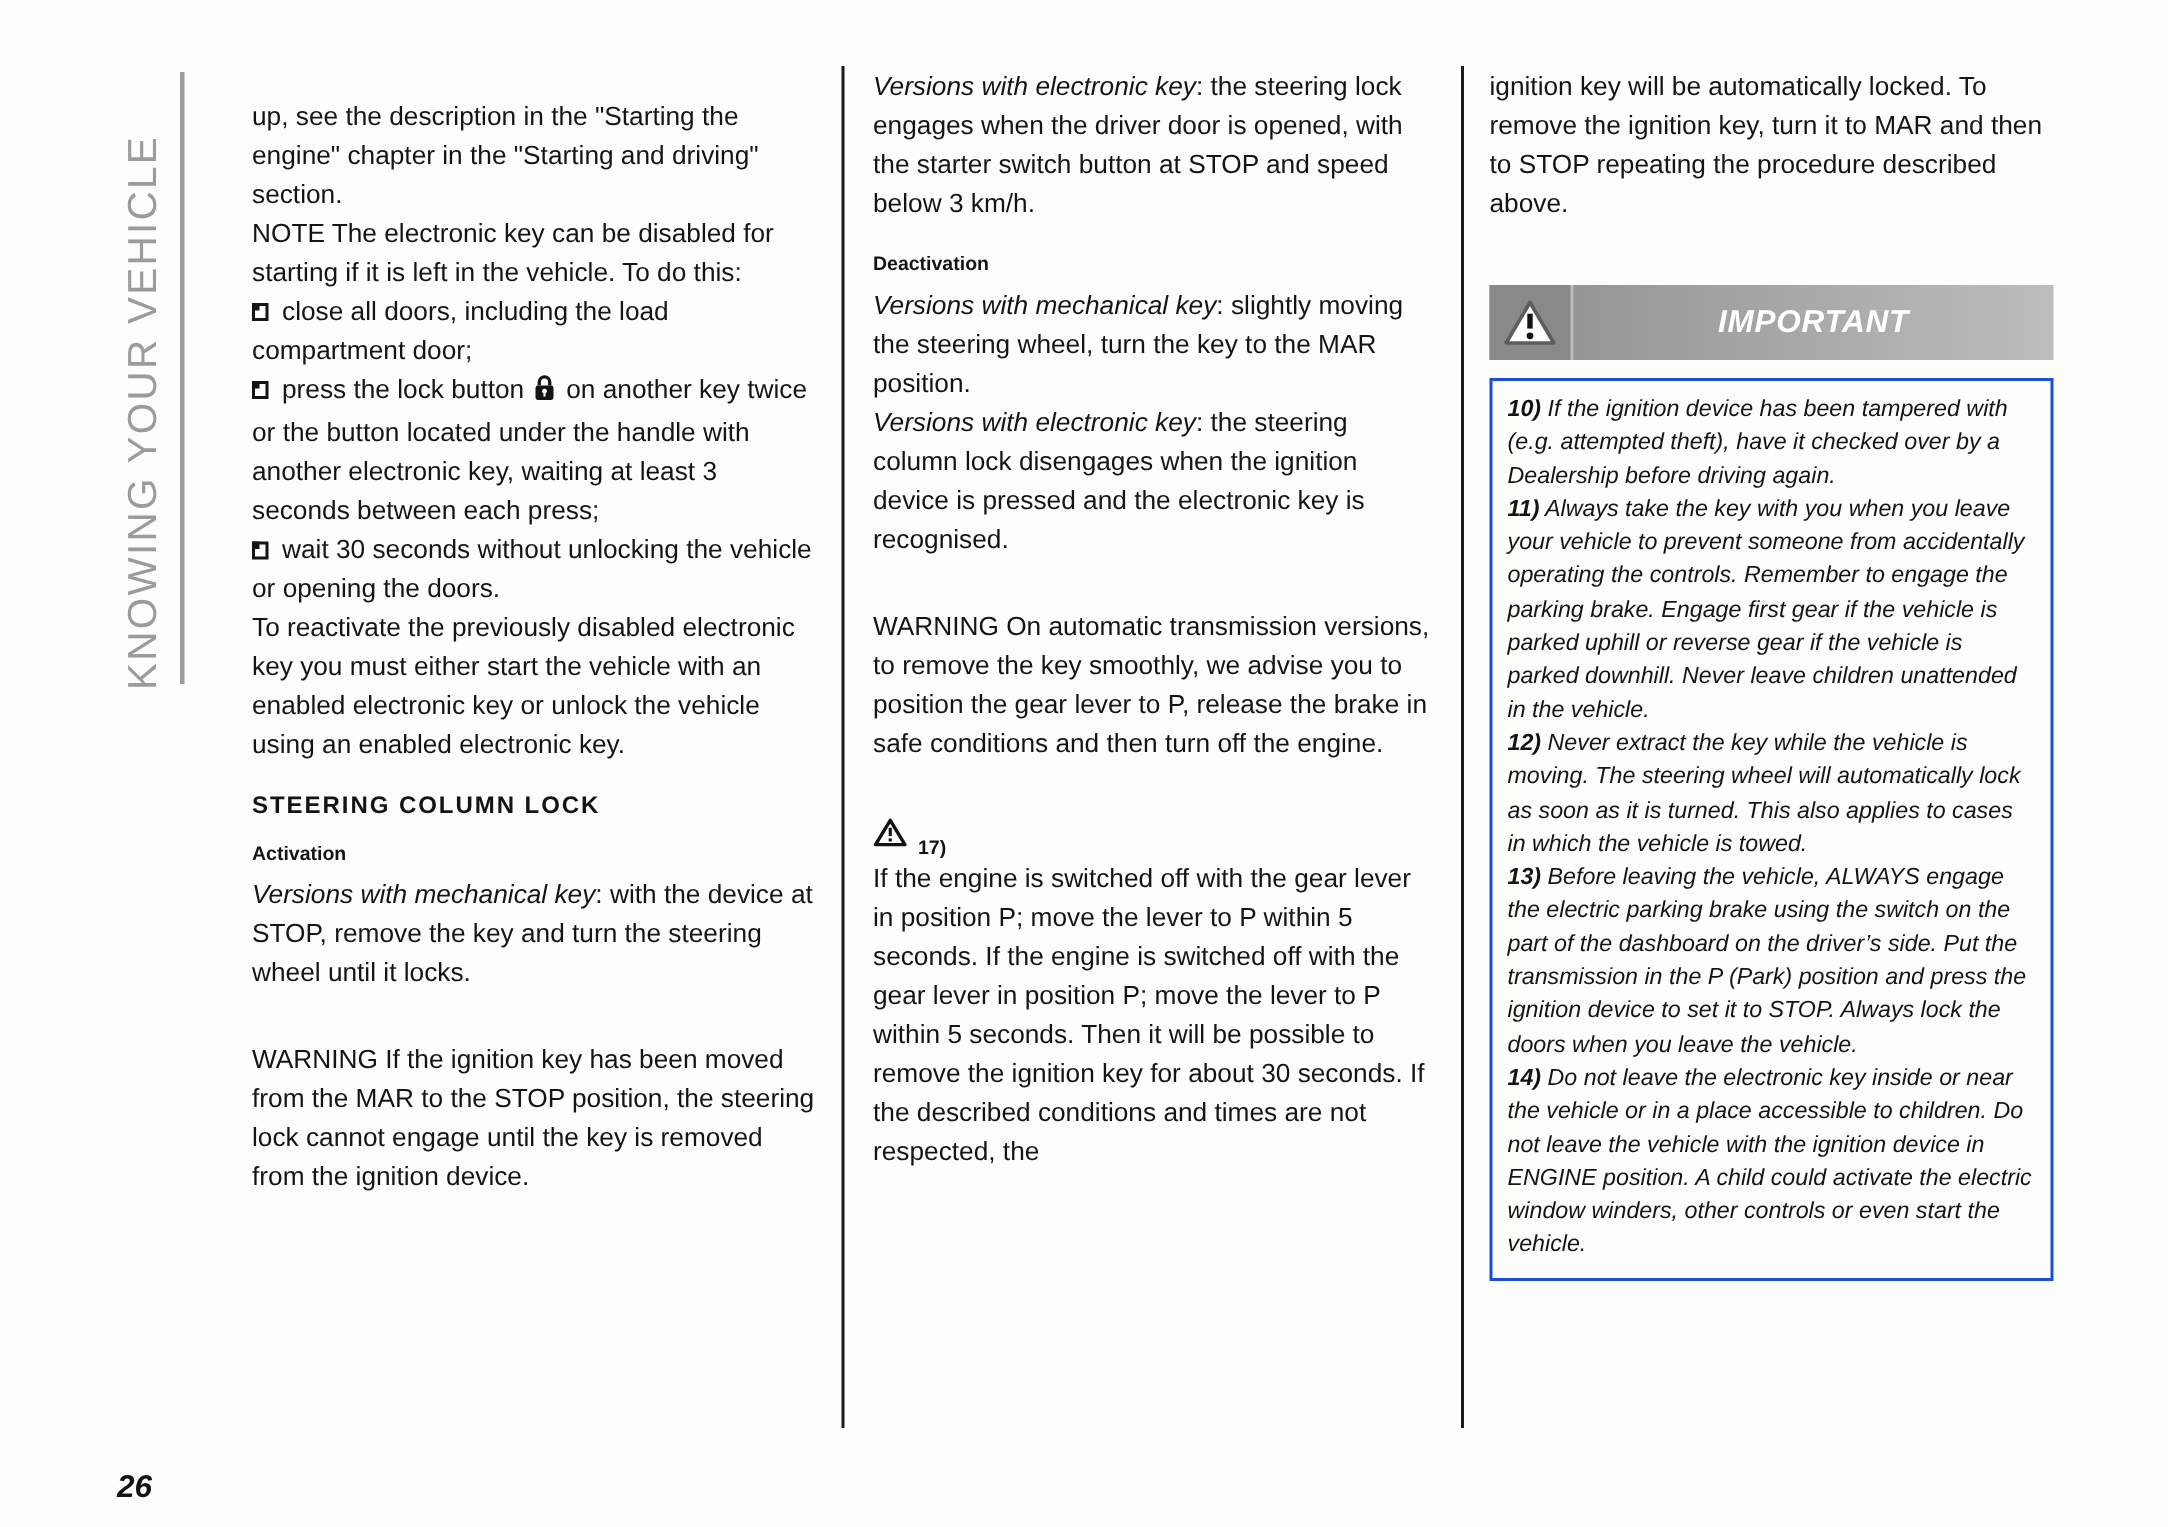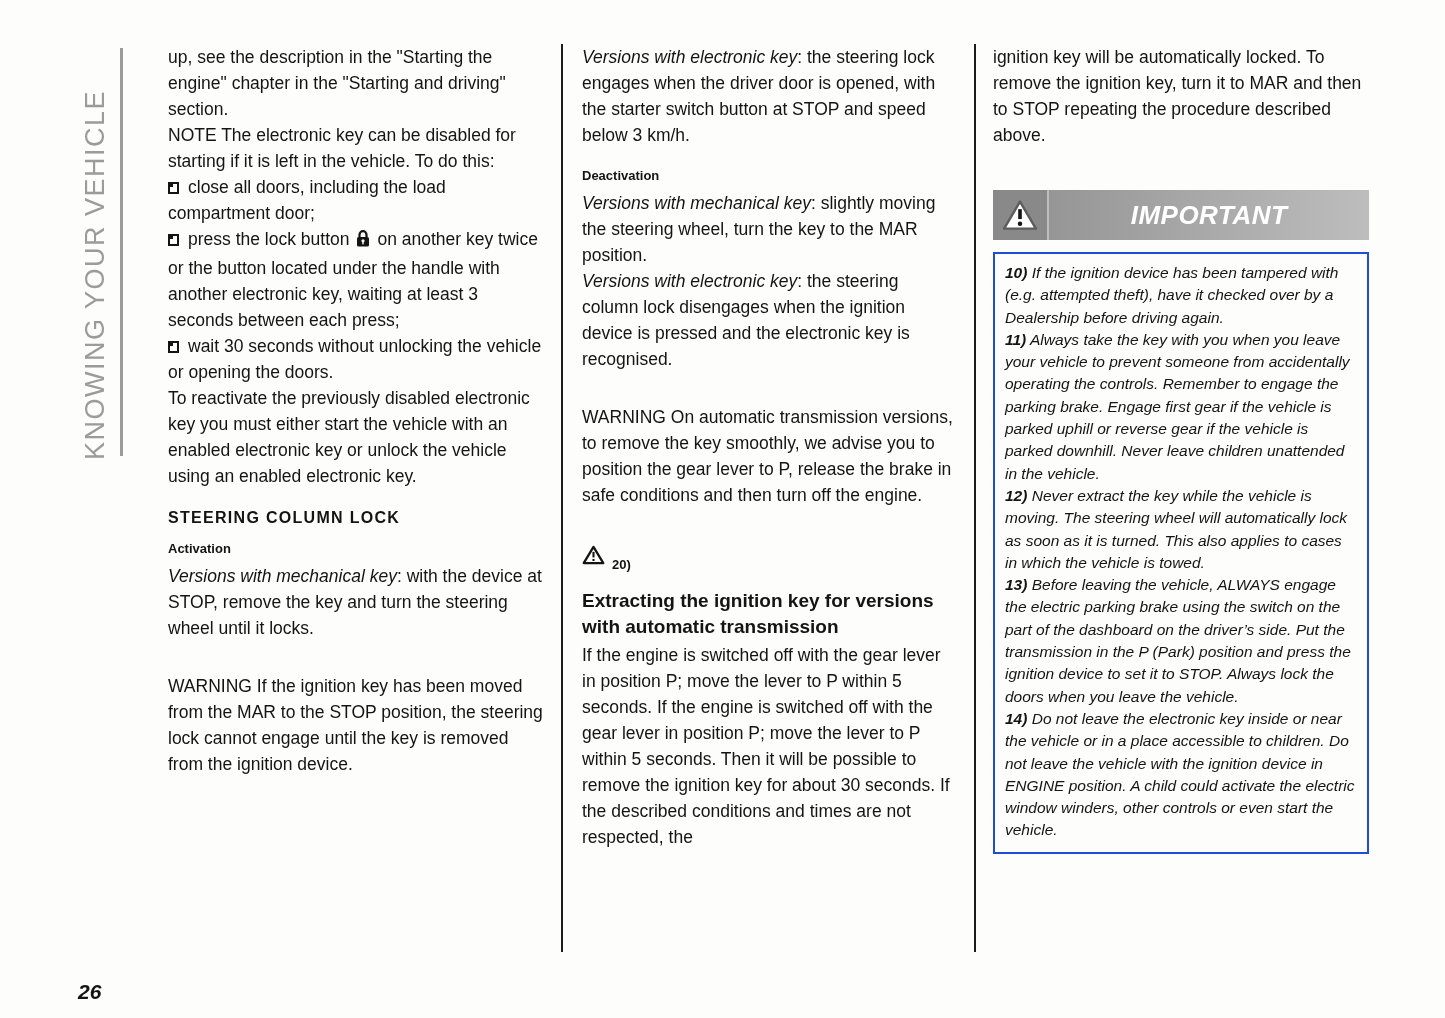--- a/index.html
+++ b/index.html
@@ -12,21 +12,21 @@
     writing-mode:vertical-rl; transform:rotate(180deg);
     font-size:27px; color:#9b9b9b; letter-spacing:1.5px; white-space:nowrap; }
   .sidebar-rule { position:absolute; left:120px; top:48px; width:3px; height:408px; background:#9b9b9b; }
 
   
   .divider { position:absolute; top:44px; width:2px; height:908px; background:#1c1c1c; }
   .d1 { left:561px; } .d2 { left:974px; }
 
   
   .col { position:absolute; top:44px; font-size:17.5px; line-height:26px; }
-  .col1 { left:168px; width:376px; }
+  .col1 { left:168px; width:376px;margin-top:20px; }
   .col2 { left:582px; width:372px; }
   .col3 { left:993px; width:376px; }
   p { margin:0; }
   i, .note { font-style:italic; }
 
   
   .h1 { font-size:16px; font-weight:bold; letter-spacing:1.3px; line-height:28px; margin:15px 0 4px; }
   .h2 { font-size:13px; font-weight:bold; line-height:26px; margin:1px 0 1px; }
   .h3 { font-size:19px; font-weight:bold; line-height:26px; margin:16px 0 2px; }
 
@@ -43,21 +43,21 @@
   
   .warn-row { margin-top:40px; height:24px; display:flex; align-items:flex-end; gap:7px; }
   .warn-ref { font-size:13px; font-weight:bold; line-height:15px; }
 
   
   .important-banner { display:flex; height:50px; margin-top:42px; width:100%;
     background:linear-gradient(90deg,#8f8f8f,#bdbdbd); }
   .banner-icon { width:56px; display:flex; align-items:center; justify-content:center;
     background:#898989; border-right:2px solid #bdbdbd; }
   .banner-title { flex:1; display:flex; align-items:center; justify-content:center;
-    color:#ffffff; font-weight:bold; font-style:italic; font-size:26px; letter-spacing:.5px; }
+    color:#ffffff; font-weight:bold; font-style:italic; font-size:21px; letter-spacing:.5px; }
 
   
   .notes-box { border:2px solid #1d4ed8; margin-top:12px; padding:8px 10px 10px 10px; }
   .note { font-size:15.5px; line-height:22.3px; }
   .note b { font-style:italic; }
 
   .page-number { position:absolute; left:78px; top:980px; font-size:21px; font-weight:bold;font-style:italic; }
 </style>
 </head>
 <body>
@@ -93,23 +93,22 @@
     <div class="h2" style="margin-top:15px;">Deactivation</div>
     <p><i>Versions with mechanical key</i><span>: slightly moving the steering wheel, turn the key to the MAR position.</span></p>
     <p><i>Versions with electronic key</i><span>: the steering column lock disengages when the ignition device is pressed and the electronic key is recognised.</span></p>
     <p class="gap-md">WARNING On automatic transmission versions, to remove the key smoothly, we advise you to position the gear lever to P, release the brake in safe conditions and then turn off the engine.</p>
     <div class="warn-row">
       <span><svg width="23" height="20" viewBox="0 0 24 21">
             <path d="M12 2 L22.3 19 H1.7 Z" fill="#ffffff" stroke="#141414" stroke-width="2.4" stroke-linejoin="round"></path>
             <rect x="10.9" y="7.2" width="2.2" height="5.8" fill="#141414"></rect>
             <rect x="10.9" y="14.6" width="2.2" height="2.2" fill="#141414"></rect>
           </svg></span>
-      <span class="warn-ref">20)</span>
+      <span class="warn-ref">17)</span>
     </div>
-    <div class="h3">Extracting the ignition key for versions with automatic transmission</div>
     <p>If the engine is switched off with the gear lever in position P; move the lever to P within 5 seconds. If the engine is switched off with the gear lever in position P; move the lever to P within 5 seconds. Then it will be possible to remove the ignition key for about 30 seconds. If the described conditions and times are not respected, the</p>
   </div>
 
   <div class="col col3">
     <p>ignition key will be automatically locked. To remove the ignition key, turn it to MAR and then to STOP repeating the procedure described above.</p>
 
     <div class="important-banner">
       <div class="banner-icon">
         <svg width="36" height="32" viewBox="0 0 24 21">
             <path d="M12 1.6 L22.6 19.6 H1.4 Z" fill="#ffffff" stroke="#5d5d5d" stroke-width="1.6" stroke-linejoin="round"></path>

